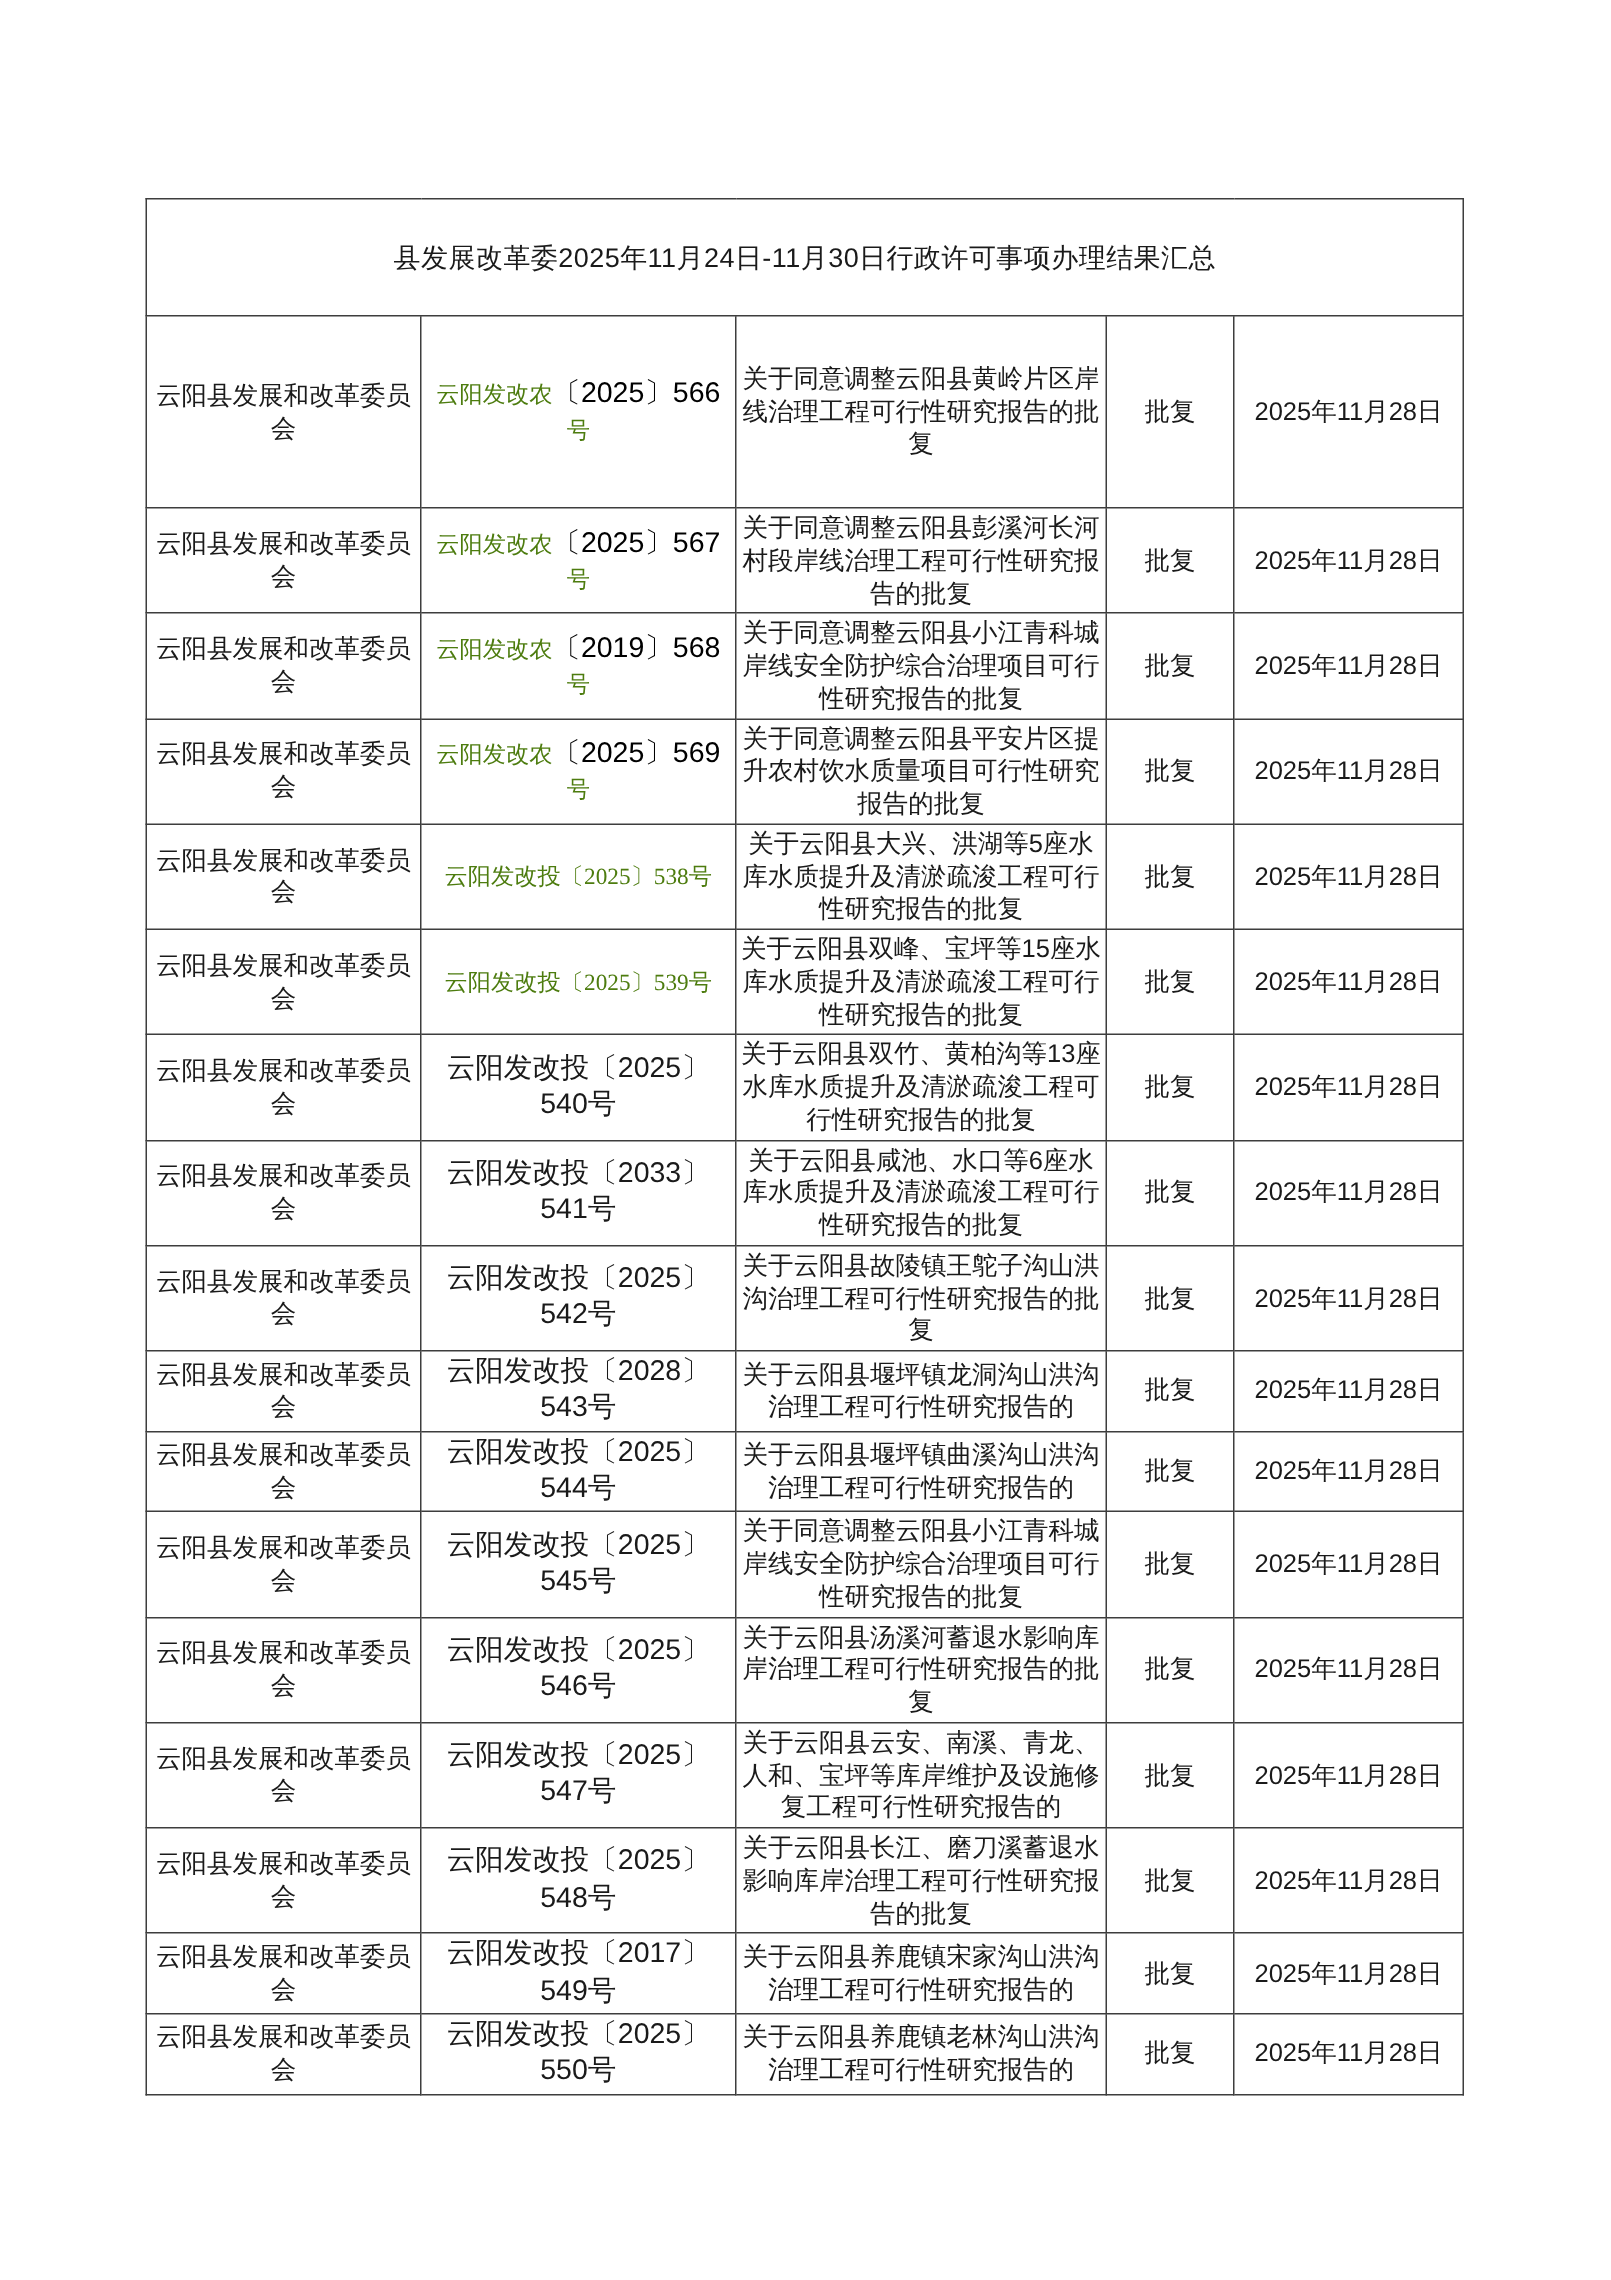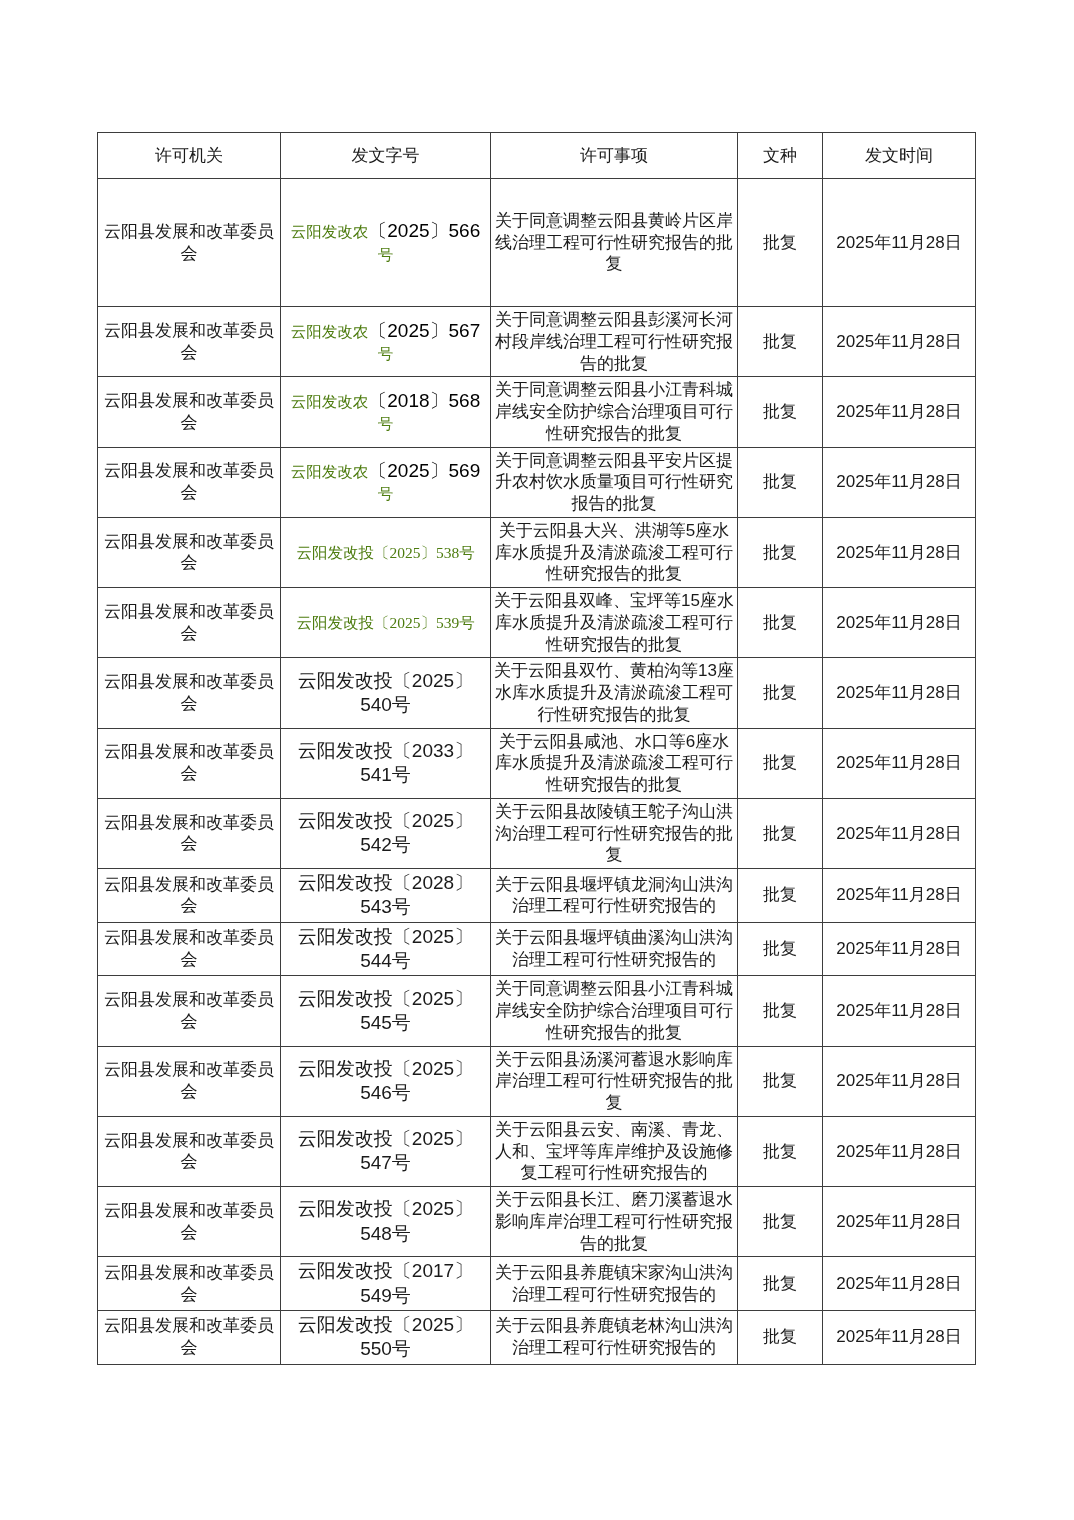--- a/index.html
+++ b/index.html
@@ -77,45 +77,41 @@
   <table class="result-table">
     <colgroup>
       <col class="col-org">
         <col class="col-doc">
         <col class="col-matter">
         <col class="col-type">
         <col class="col-date">
     </colgroup>
     <thead>
       <tr>
-        <th>许可机关</th>
-        <th>发文字号</th>
-        <th>许可事项</th>
-        <th>文种</th>
-        <th>发文时间</th>
+        <td class="title-cell" colspan="5">县发展改革委2025年11月24日-11月30日行政许可事项办理结果汇总</td>
       </tr>
     </thead>
     <tbody>
         <tr>
           <td>云阳县发展和改革委员会</td>
           <td><span class="seg-kai">云阳发改农</span><span class="seg-bold">〔2025〕566</span><span class="seg-kai">号</span></td>
           <td>关于同意调整云阳县黄岭片区岸线治理工程可行性研究报告的批复</td>
           <td>批复</td>
           <td>2025年11月28日</td>
         </tr>
         <tr>
           <td>云阳县发展和改革委员会</td>
           <td><span class="seg-kai">云阳发改农</span><span class="seg-bold">〔2025〕567</span><span class="seg-kai">号</span></td>
           <td>关于同意调整云阳县彭溪河长河村段岸线治理工程可行性研究报告的批复</td>
           <td>批复</td>
           <td>2025年11月28日</td>
         </tr>
         <tr>
           <td>云阳县发展和改革委员会</td>
-          <td><span class="seg-kai">云阳发改农</span><span class="seg-bold">〔2018〕568</span><span class="seg-kai">号</span></td>
+          <td><span class="seg-kai">云阳发改农</span><span class="seg-bold">〔2019〕568</span><span class="seg-kai">号</span></td>
           <td>关于同意调整云阳县小江青科城岸线安全防护综合治理项目可行性研究报告的批复</td>
           <td>批复</td>
           <td>2025年11月28日</td>
         </tr>
         <tr>
           <td>云阳县发展和改革委员会</td>
           <td><span class="seg-kai">云阳发改农</span><span class="seg-bold">〔2025〕569</span><span class="seg-kai">号</span></td>
           <td>关于同意调整云阳县平安片区提升农村饮水质量项目可行性研究报告的批复</td>
           <td>批复</td>
           <td>2025年11月28日</td>

